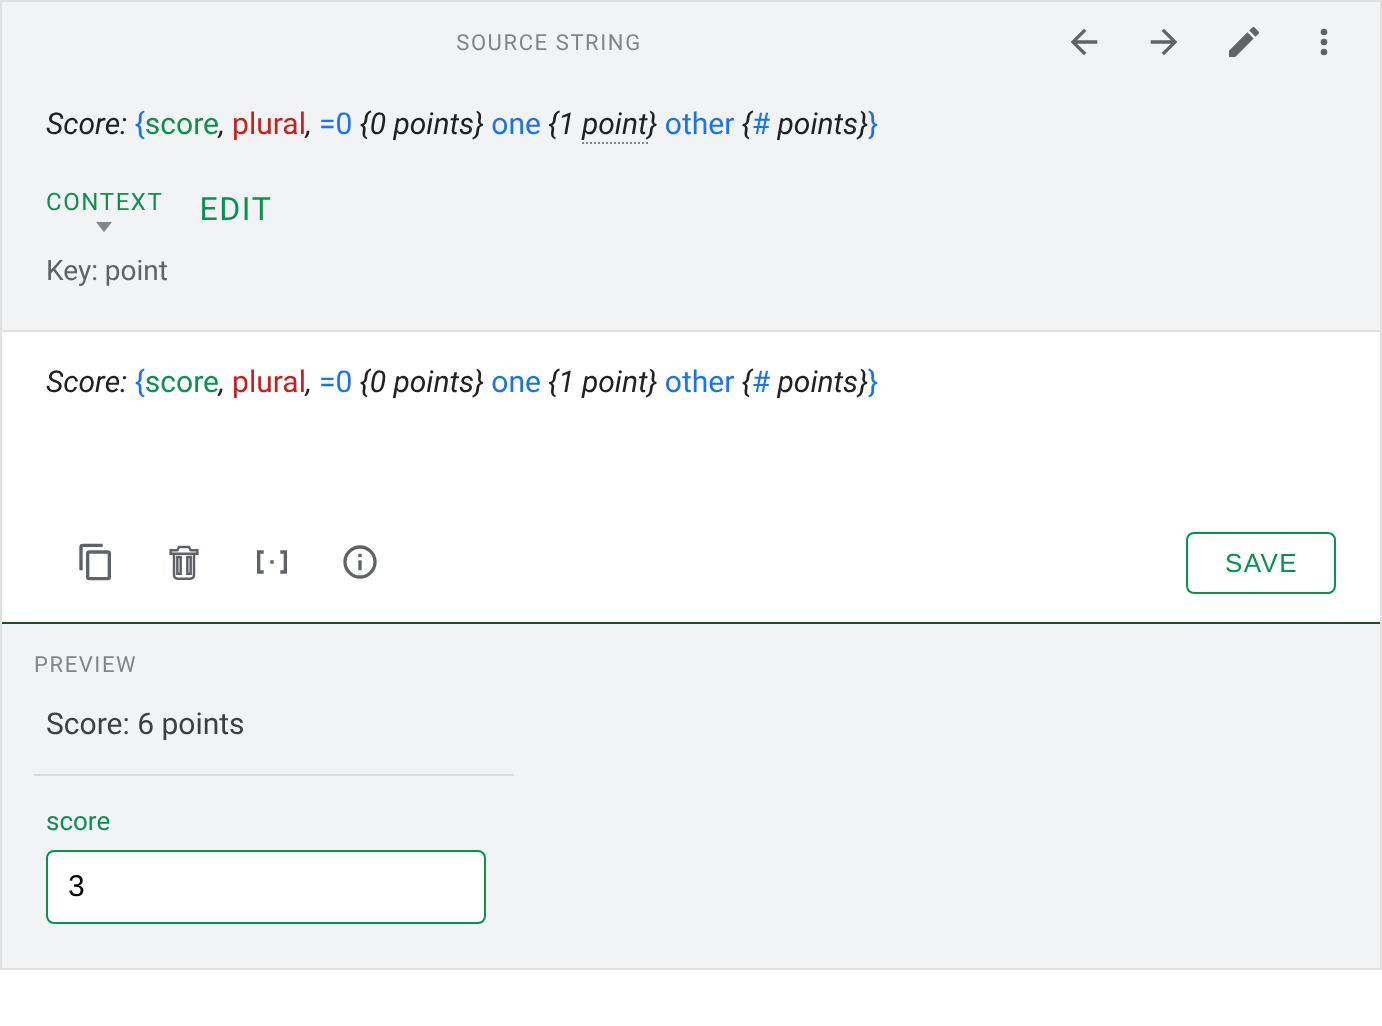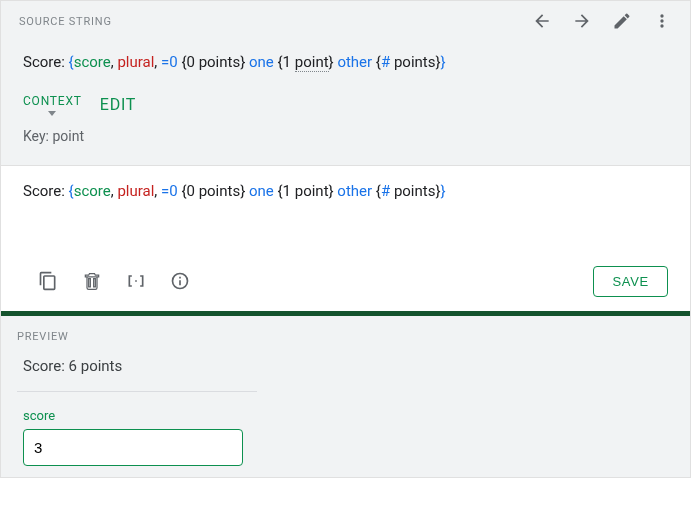--- a/index.html
+++ b/index.html
@@ -1,40 +1,40 @@
 <!DOCTYPE html>
 <html><head>
 <meta charset="utf-8">
 <style>
 * { box-sizing: border-box; margin: 0; padding: 0; }
 body { font-family: Roboto, Arial, sans-serif; font-size: 14px; color: #202124; background: #fff; width: 691px; }
 .panel { background: #f1f3f4; border: 1px solid #e0e0e0; }
 .top-header { display: flex; align-items: center; padding: 8px 16px 4px 18px; }
-.section-label { font-size: 11px; letter-spacing: 0.8px; color: #80868b; flex: 1; }
+.section-label { font-size: 11px; letter-spacing: 0.8px; color: #80868b; flex: 1; text-align: center; }
 .icon-row { display: flex; gap: 16px; align-items: center; }
 .icon-btn { width: 24px; height: 24px; display: flex; align-items: center; justify-content: center; cursor: pointer; color: #5f6368; }
 .icon-btn svg { width: 20px; height: 20px; fill: currentColor; }
 .source-text { padding: 14px 22px 20px 22px; font-size: 15px; line-height: 1.5; }
-.t-black { color: #202124; }
+.t-black { color: #202124; font-style: italic; }
 .t-green { color: #0d904f; }
 .t-red { color: #c5221f; }
 .t-blue { color: #1a73e8; }
 .underline-dotted { border-bottom: 1px dotted #80868b; }
 .context-row { padding: 0 22px 6px 22px; display: flex; gap: 18px; align-items: center; }
 .context-btn { color: #0d904f; font-size: 12px; letter-spacing: 0.8px; display: flex; align-items: center; gap: 3px; cursor: pointer; flex-direction: column; }
 .caret-down { width: 0; height: 0; border-left: 4px solid transparent; border-right: 4px solid transparent; border-top: 5px solid #80868b; }
 .edit-link { color: #0d904f; font-size: 16px; letter-spacing: 0.8px; cursor: pointer; }
 .context-body { padding: 4px 22px 18px 22px; color: #5f6368; font-size: 14px; line-height: 1.5; }
 .editor-area { background: #fff; border-top: 1px solid #e0e0e0; }
 .editor-text { padding: 16px 22px 56px 22px; font-size: 15px; }
 .editor-toolbar { display: flex; align-items: center; padding: 10px 22px 14px 36px; }
 .tool-icons { display: flex; gap: 22px; align-items: center; color: #5f6368; }
 .tool-icons .icon-btn { width: 22px; height: 22px; }
 .save-btn { margin-left: auto; border: 1px solid #0d904f; color: #0d904f; background: #fff; padding: 7px 18px; border-radius: 4px; font-size: 13px; letter-spacing: 0.7px; cursor: pointer; }
-.preview-panel { background: #f1f3f4; border-top: 5px solid #14532d; padding: 14px 16px 11px 16px; }
+.preview-panel { background: #f1f3f4; border-top: 1px solid #14532d; padding: 14px 16px 22px 16px; }
 .preview-label { font-size: 11px; letter-spacing: 0.8px; color: #80868b; margin-bottom: 14px; }
 .preview-text { font-size: 15px; color: #3c4043; padding-left: 6px; margin-bottom: 16px; }
 .divider { border: none; border-top: 1px solid #dadce0; margin: 8px 0 16px 0; width: 240px; }
 .input-label { color: #0d904f; font-size: 13px; padding-left: 6px; margin-bottom: 6px; }
 .num-input { width: 220px; padding: 9px 10px; border: 1px solid #0d904f; border-radius: 4px; font-size: 15px; margin-left: 6px; background: #fff; }
 </style>
 </head>
 <body>
 
 <div class="panel">

